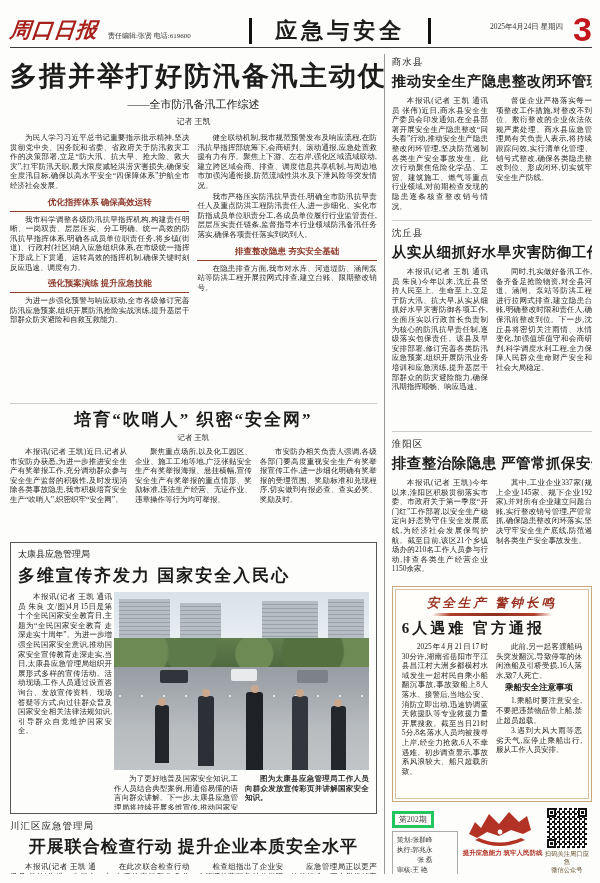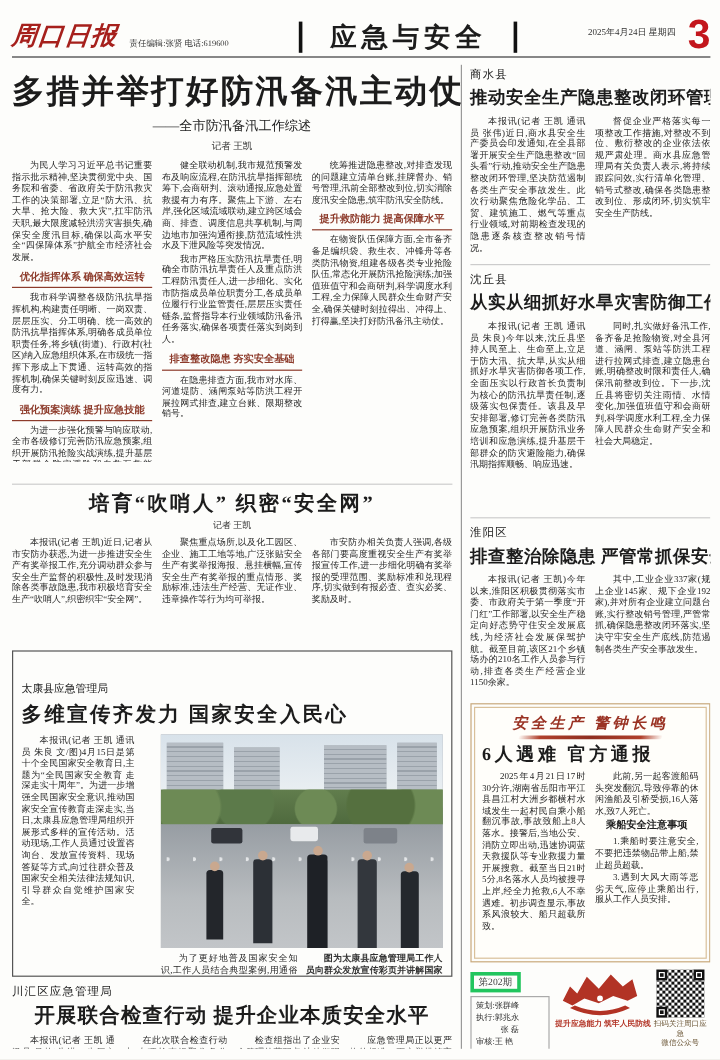--- a/index.html
+++ b/index.html
@@ -39,24 +39,24 @@
   .a1-byline{font-size:8px;text-align:center;margin:4px 0 6px 0;color:#333;}
   .a1-cols{height:252px;}
   
   .a2{margin-top:18px;border-top:1px solid #ccc;padding-top:4px;}
   .a2-headline{font-size:17px;font-weight:bold;text-align:center;letter-spacing:2px;}
   .a2-byline{font-size:7.5px;text-align:center;color:#333;margin:2px 0 4px 0;}
   .a2-cols{height:88px;}
   
   .tk-box{border:1px solid #555;margin-top:7px;padding:5px 7px;height:272px;
     box-sizing:border-box;overflow:hidden;}
-  .tk-kicker{font-size:9px;color:#222;margin-top:20px;}
+  .tk-kicker{font-size:9px;color:#222;}
   .tk-headline{font-size:17px;font-weight:bold;text-align:left;letter-spacing:2px;
     margin:3px 0 5px 0;}
-  .tk-body{display:flex;gap:22px;height:218px;}
+  .tk-body{display:flex;gap:2px;height:218px;}
   .tk-left{width:94px;overflow:hidden;}
   .tk-right{flex:1;display:flex;flex-direction:column;}
   .tk-under{display:flex;gap:7px;margin-top:4px;height:36px;overflow:hidden;}
   .tk-under>div{flex:1;overflow:hidden;}
   .tk-caption .para{font-weight:bold;color:#333;}
   
   .photo{position:relative;width:100%;height:178px;overflow:hidden;background:#aeb4ba;}
   .ph-sky{position:absolute;left:0;top:0;width:100%;height:34%;
     background:linear-gradient(#d8e2ea,#eef2f4);}
   .ph-bldg{position:absolute;top:4%;height:26%;background:#b6bdc4;
@@ -149,25 +149,20 @@
               <div class="para">我市科学调整各级防汛抗旱指挥机构,构建责任明晰、一岗双责、层层压实、分工明确、统一高效的防汛抗旱指挥体系,明确各成员单位职责任务,将乡镇(街道)、行政村(社区)纳入应急组织体系,在市级统一指挥下形成上下贯通、运转高效的指挥机制,确保关键时刻反应迅速、调度有力。</div>
               <div class="subhead">强化预案演练 提升应急技能</div>
               <div class="para">为进一步强化预警与响应联动,全市各级修订完善防汛应急预案,组织开展防汛抢险实战演练,提升基层干部群众防灾避险和自救互救能力。</div>
             </div>
           <div>
               <div class="para">健全联动机制,我市规范预警发布及响应流程,在防汛抗旱指挥部统筹下,会商研判、滚动通报,应急处置救援有力有序。聚焦上下游、左右岸,强化区域流域联动,建立跨区域会商、排查、调度信息共享机制,与周边地市加强沟通衔接,防范流域性洪水及下泄风险等突发情况。</div>
               <div class="para">我市严格压实防汛抗旱责任,明确全市防汛抗旱责任人及重点防洪工程防汛责任人,进一步细化、实化市防指成员单位职责分工,各成员单位履行行业监管责任,层层压实责任链条,监督指导本行业领域防汛备汛任务落实,确保各项责任落实到岗到人。</div>
               <div class="subhead">排查整改隐患 夯实安全基础</div>
               <div class="para">在隐患排查方面,我市对水库、河道堤防、涵闸泵站等防洪工程开展拉网式排查,建立台账、限期整改销号。</div>
             </div>
-          <div>
-              <div class="para">统筹推进隐患整改,对排查发现的问题建立清单台账,挂牌督办、销号管理,汛前全部整改到位,切实消除度汛安全隐患,筑牢防汛安全防线。</div>
-              <div class="subhead">提升救防能力 提高保障水平</div>
-              <div class="para">在物资队伍保障方面,全市备齐备足编织袋、救生衣、冲锋舟等各类防汛物资,组建各级各类专业抢险队伍,常态化开展防汛抢险演练;加强值班值守和会商研判,科学调度水利工程,全力保障人民群众生命财产安全,确保关键时刻拉得出、冲得上、打得赢,坚决打好防汛备汛主动仗。</div>
-            </div>
         </div>
       </div>
 
       <div class="a2">
         <div class="a2-headline">培育“吹哨人” 织密“安全网”</div>
         <div class="a2-byline">记者 王凯</div>
         <div class="colrow a2-cols">
           <div>
               <div class="para">本报讯(记者 王凯)近日,记者从市安防办获悉,为进一步推进安全生产有奖举报工作,充分调动群众参与安全生产监督的积极性,及时发现消除各类事故隐患,我市积极培育安全生产“吹哨人”,织密织牢“安全网”。</div>
             </div>

